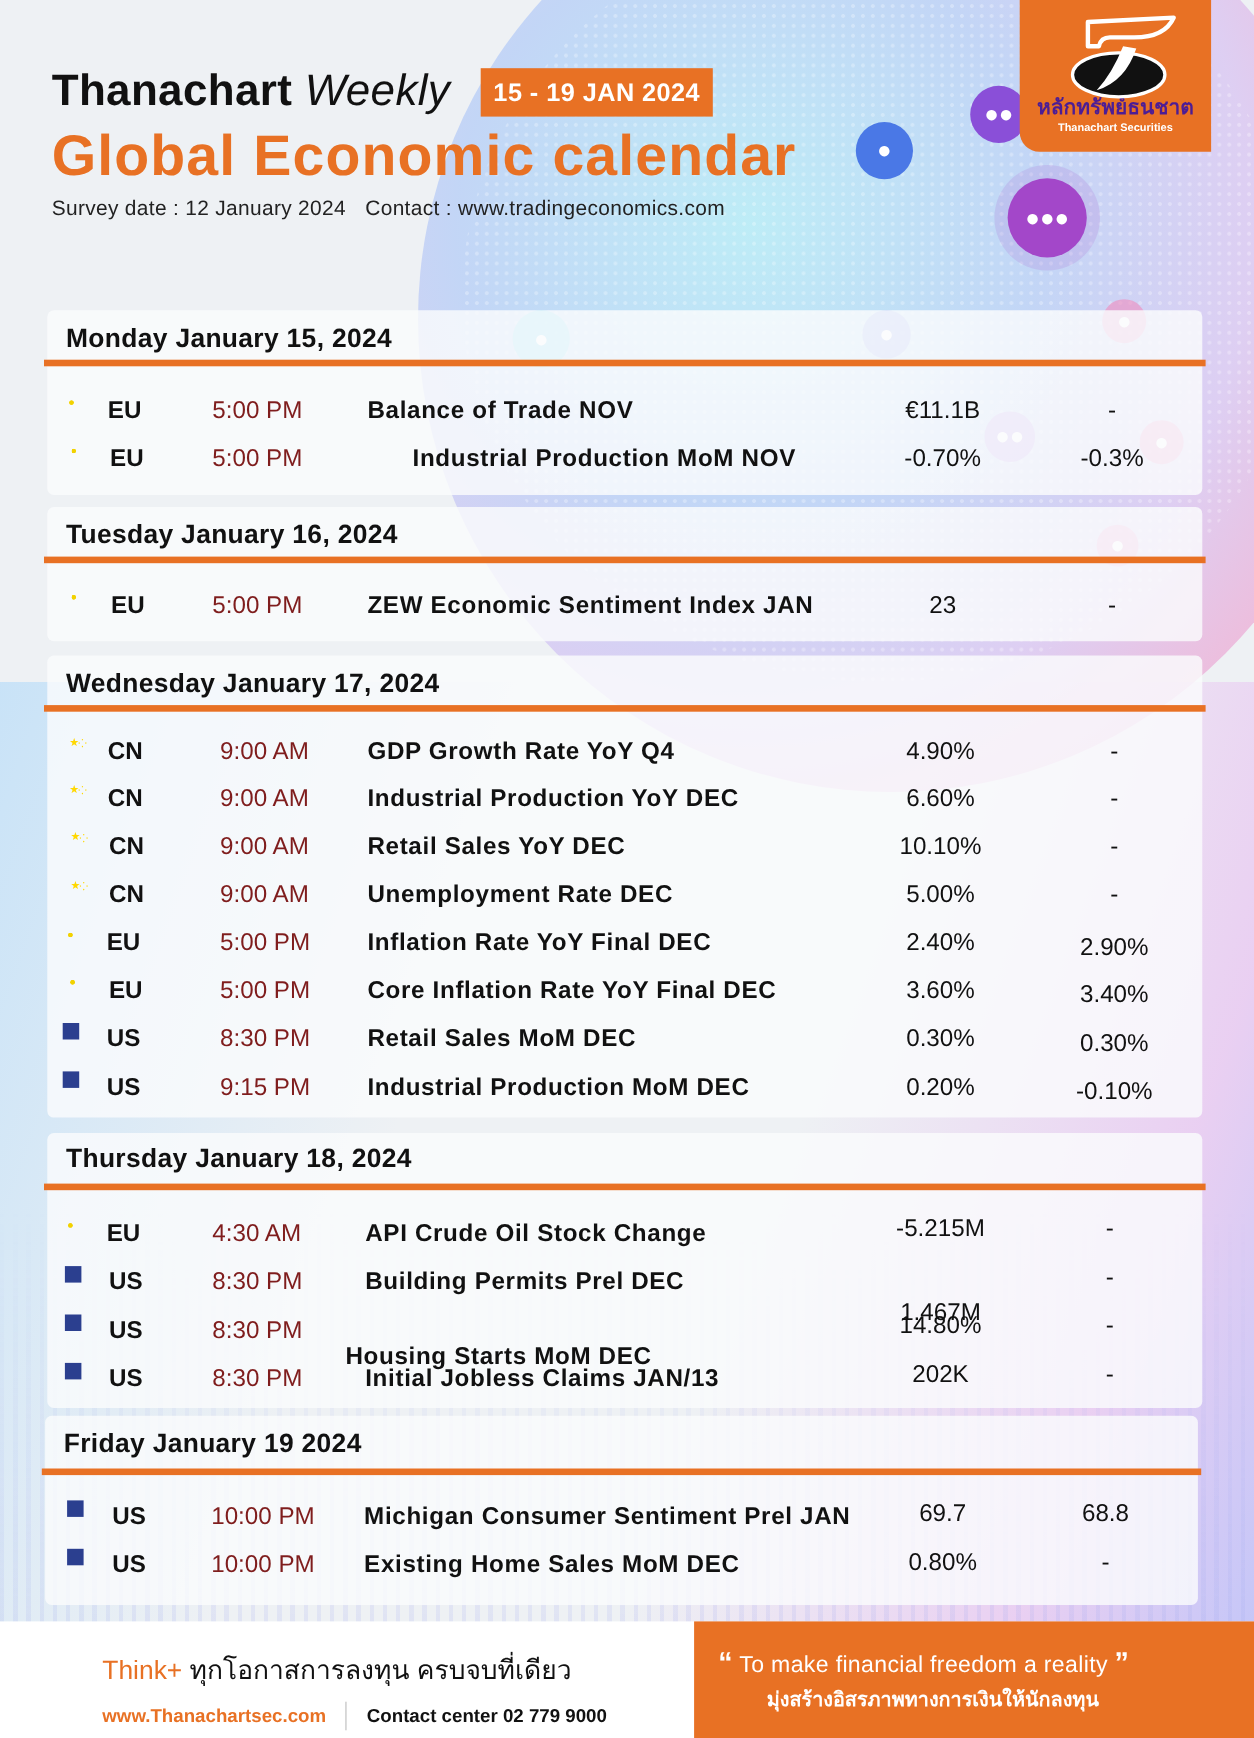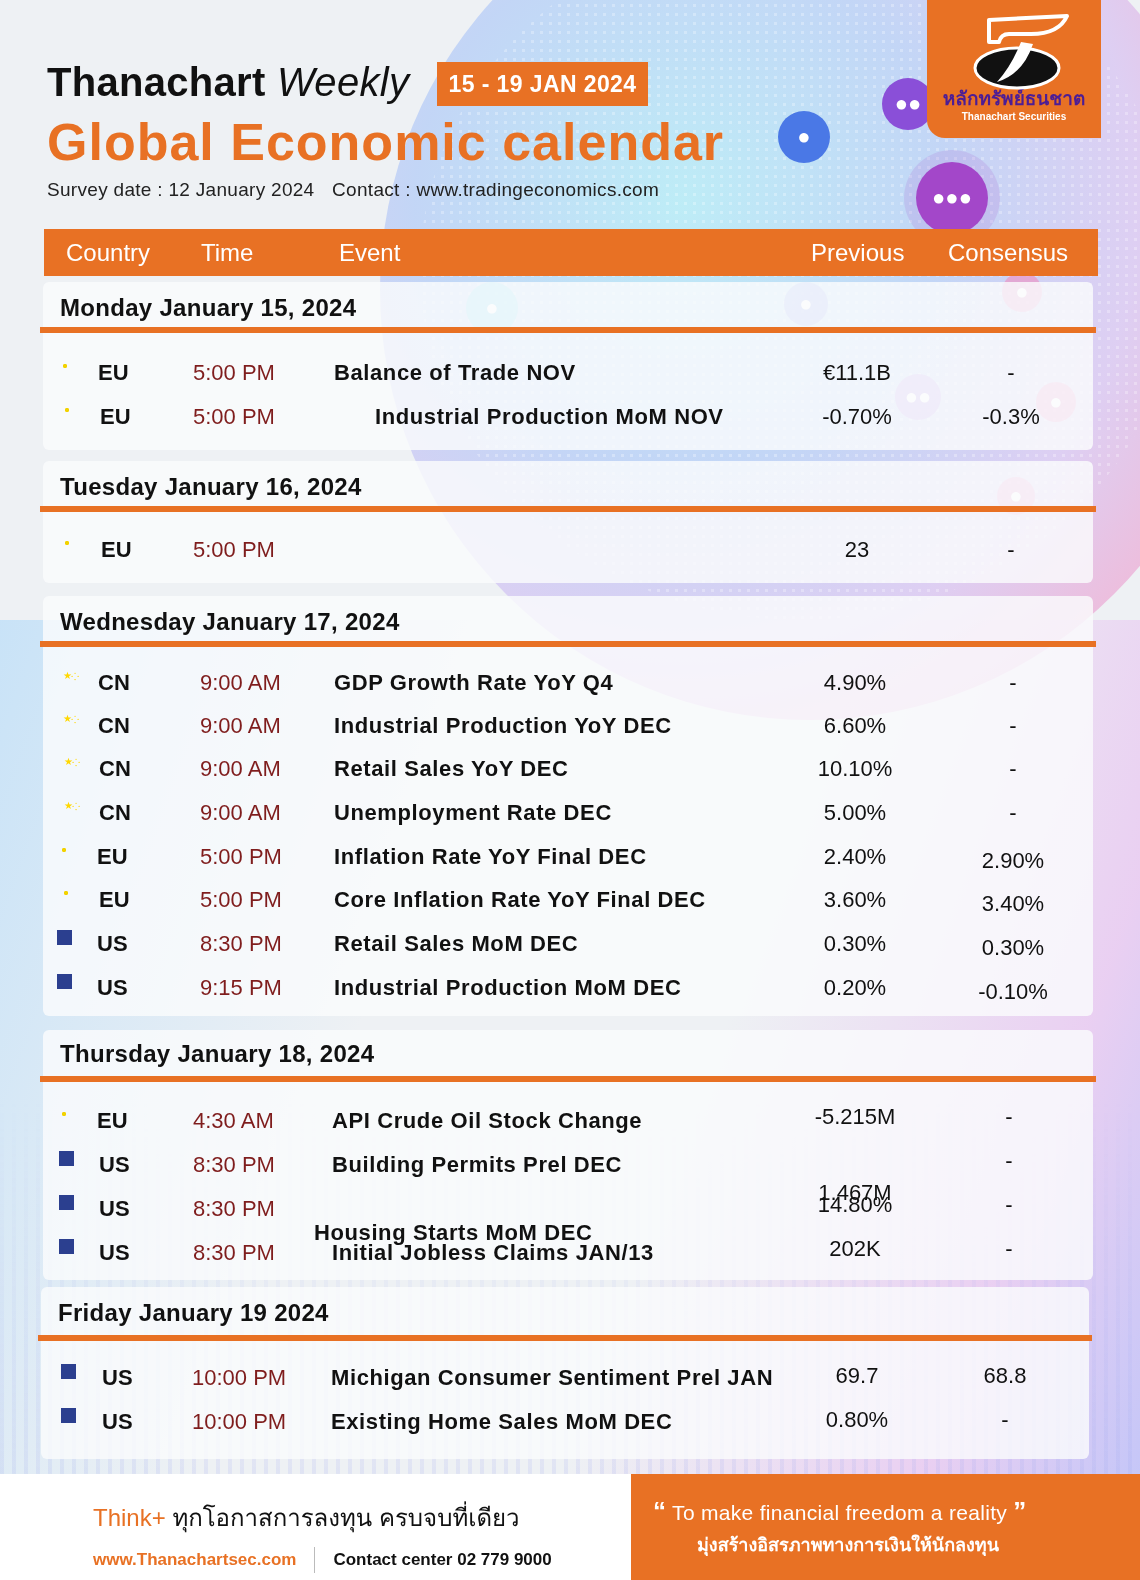--- a/index.html
+++ b/index.html
@@ -147,27 +147,20 @@
   <div class="logo">
     <svg class="logo-mark" width="100" height="78" viewBox="0 0 100 78">
       <ellipse cx="46" cy="56" rx="42" ry="20" fill="#111" stroke="#fff" stroke-width="3"></ellipse>
       <path d="M18 8 L96 4 Q88 22 60 22 L38 22 Q30 22 28 30 L18 30 Z" fill="none" stroke="#fff" stroke-width="4" stroke-linejoin="round"></path>
       <path d="M50 30 Q40 55 26 70 Q52 62 62 32 Z" fill="#fff"></path>
     </svg>
     <div class="logo-thai">หลักทรัพย์ธนชาต</div>
     <div class="logo-en">Thanachart Securities</div>
   </div>
 
-  <div class="col-header">
-    <span style="left:22px;">Country</span>
-    <span style="left:157px;">Time</span>
-    <span style="left:295px;">Event</span>
-    <span style="left:767px;">Previous</span>
-    <span style="left:904px;">Consensus</span>
-  </div>
 
   <div class="day" style="top:282px;height:168px;">
     <div class="day-title" style="top:12px;">Monday January 15, 2024</div>
     <div class="day-rule" style="top:45px;"></div>
     <div class="row" style="top:72px;">
       <span class="flag flag-eu" style="left:15px;"></span>
       <span class="cc" style="left:55px;">EU</span>
       <span class="time" style="left:150px;">5:00 PM</span>
       <span class="event" style="left:291px;">Balance of Trade NOV</span>
       <span class="prev" style="left:754px;">€11.1B</span>
@@ -183,20 +176,21 @@
     </div>
   </div>
 
   <div class="day" style="top:461px;height:122px;">
     <div class="day-title" style="top:12px;">Tuesday January 16, 2024</div>
     <div class="day-rule" style="top:45px;"></div>
     <div class="row" style="top:70px;">
       <span class="flag flag-eu" style="left:17px;"></span>
       <span class="cc" style="left:58px;">EU</span>
       <span class="time" style="left:150px;">5:00 PM</span>
+      <span class="event" style="left:291px;">ZEW Economic Sentiment Index JAN</span>
       <span class="prev" style="left:754px;">23</span>
       <span class="cons" style="left:908px;">-</span>
     </div>
   </div>
 
   <div class="day" style="top:596px;height:420px;">
     <div class="day-title" style="top:12px;">Wednesday January 17, 2024</div>
     <div class="day-rule" style="top:45px;"></div>
     <div class="row" style="top:68px;">
       <span class="flag flag-cn" style="left:15px;"></span>

